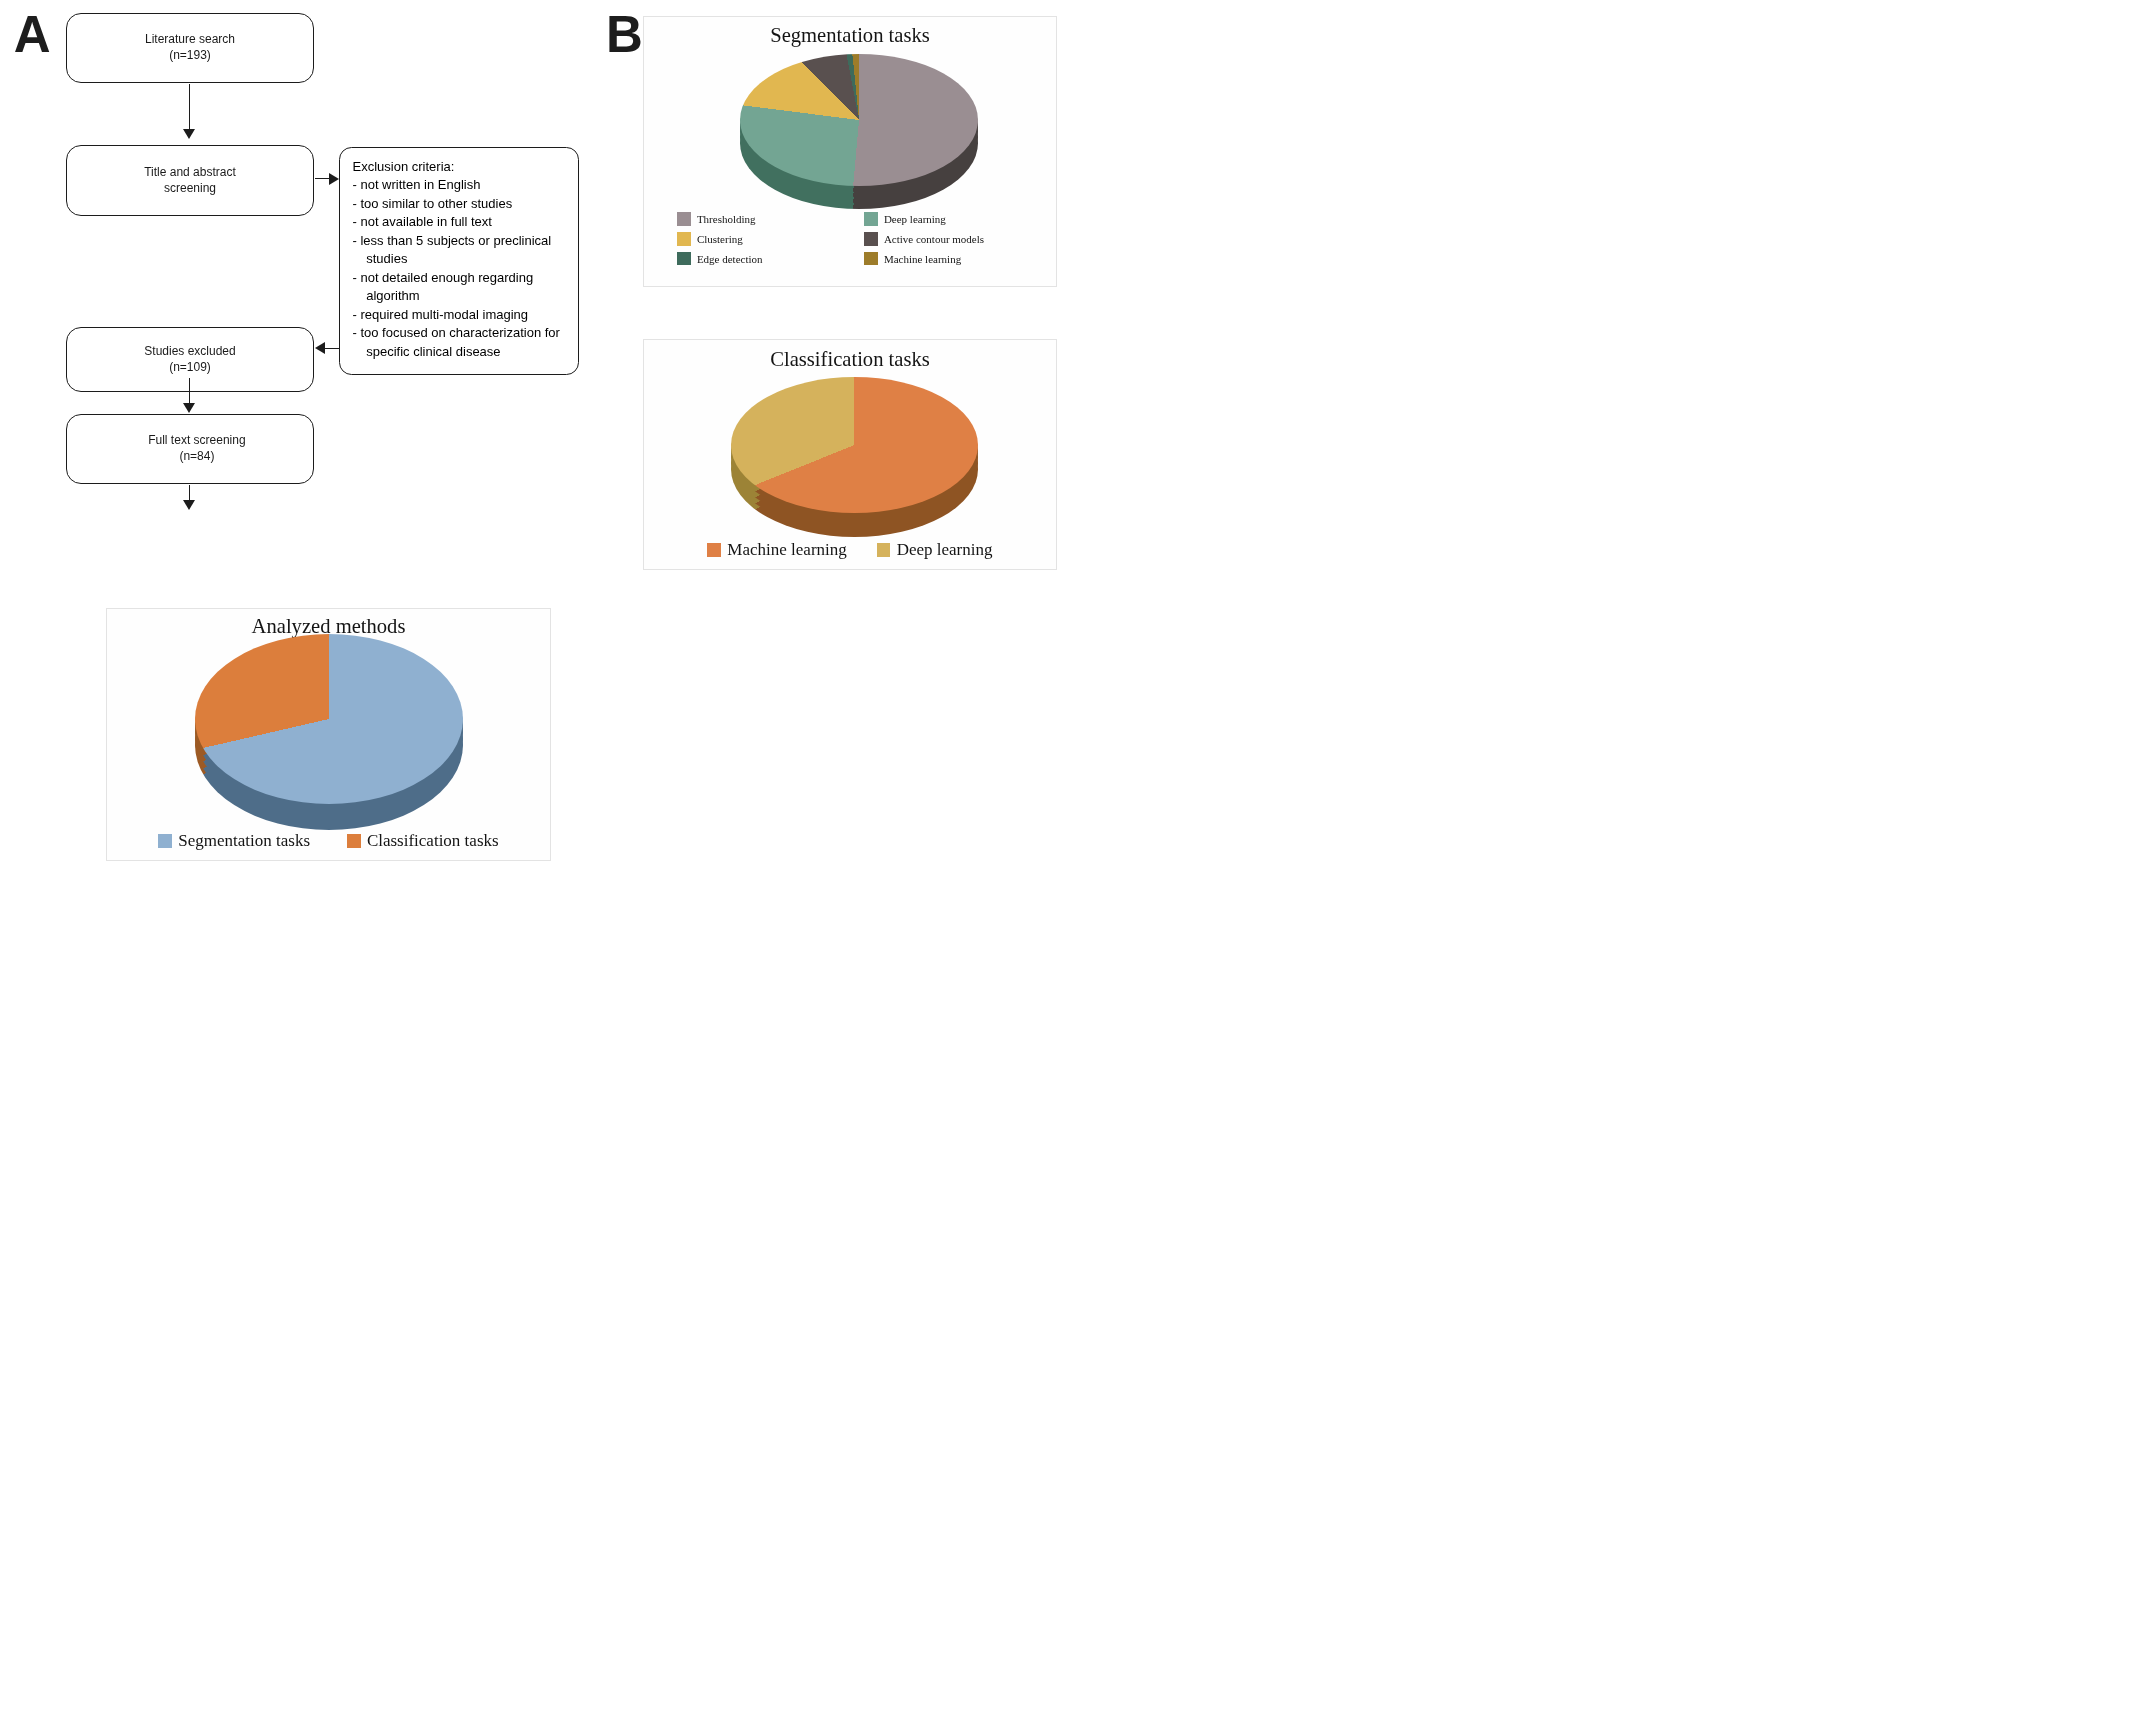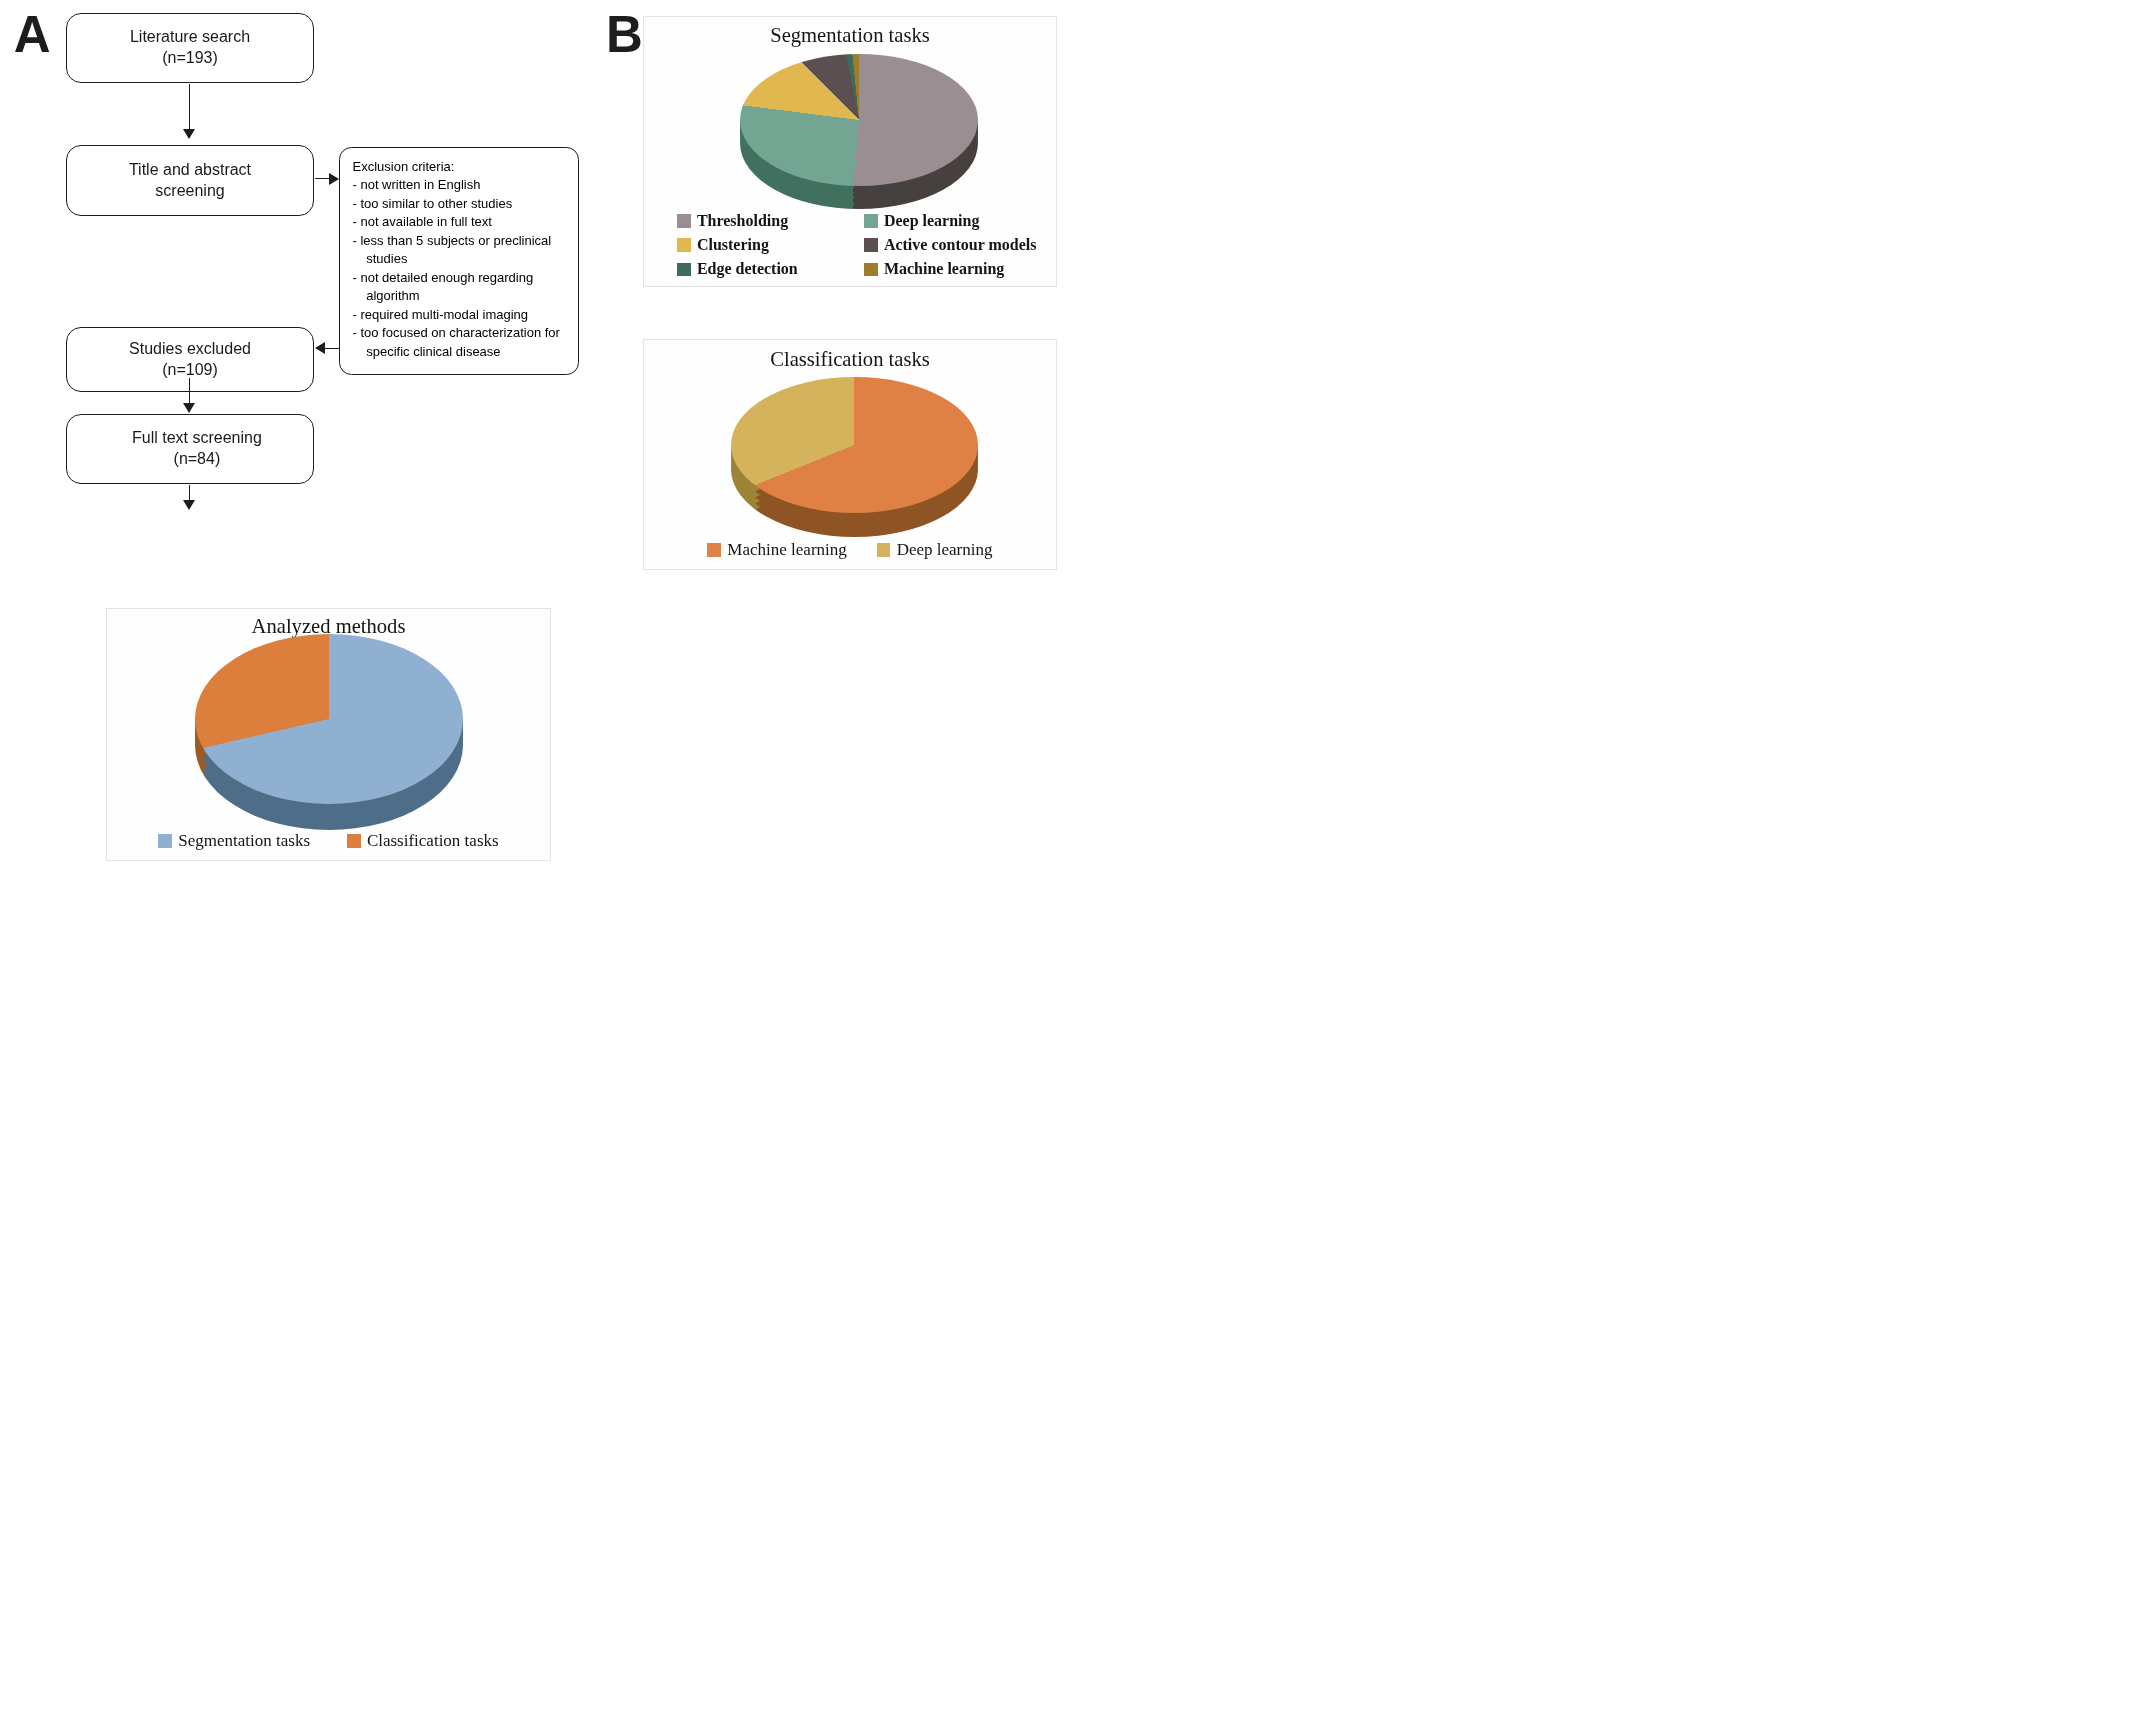--- a/index.html
+++ b/index.html
@@ -14,21 +14,21 @@
   .panel-letter{
     position:absolute;
     font-family:"Liberation Sans", sans-serif;
     font-size:51px;font-weight:600;color:#1d1d1d;line-height:1;
   }
   
   .fbox{
     position:absolute;
     border:1.9px solid #1c1c1c;border-radius:15px;background:#ffffff;
     display:flex;flex-direction:column;justify-content:center;align-items:center;
-    text-align:center;font-size:16px;line-height:1.3;font-weight:500;color:#1a1a1a;
+    text-align:center;font-size:12px;line-height:1.3;font-weight:500;color:#1a1a1a;
     box-sizing:border-box;padding:2.5px 6.2px;
   }
   .exc{
     position:absolute;
     border:1.2px solid #1c1c1c;border-radius:12.5px;background:#ffffff;
     box-sizing:border-box;padding:10px 11.2px 6.2px 12.5px;
     font-size:13px;line-height:1.42;font-weight:500;color:#000000;
   }
   .exc-item{padding-left:13.7px;text-indent:-13.7px;}
   .ln{position:absolute;background:#1c1c1c;}
@@ -50,21 +50,21 @@
   .pie-top{top:0;}
   .s1{top:calc(var(--d)*0.25);}
   .s2{top:calc(var(--d)*0.5);}
   .s3{top:calc(var(--d)*0.75);}
   .s4{top:var(--d);}
   
   .legend{position:absolute;font-family:"Liberation Serif", serif;font-size:17px;color:#141414;}
   .legend-row{display:flex;justify-content:center;align-items:center;}
   .legend-item{display:flex;align-items:center;white-space:nowrap;}
   .swatch{display:inline-block;width:13.7px;height:13.7px;margin-right:6.2px;flex:0 0 auto;}
-  .seg-legend{display:grid;grid-template-columns:187px 1fr;row-gap:6.2px;font-size:16px;font-weight:bold;}
+  .seg-legend{display:grid;grid-template-columns:187px 1fr;row-gap:6.2px;font-size:11px;}
 </style>
 </head>
 <body>
 
 <div id="canvas">
 
   <div class="panel-letter" style="left:13.7px;top:8.7px;">A</div>
 
   <div class="fbox" style="left:66px;top:12.5px;width:248px;height:70px;">
     <div>Literature search</div>

